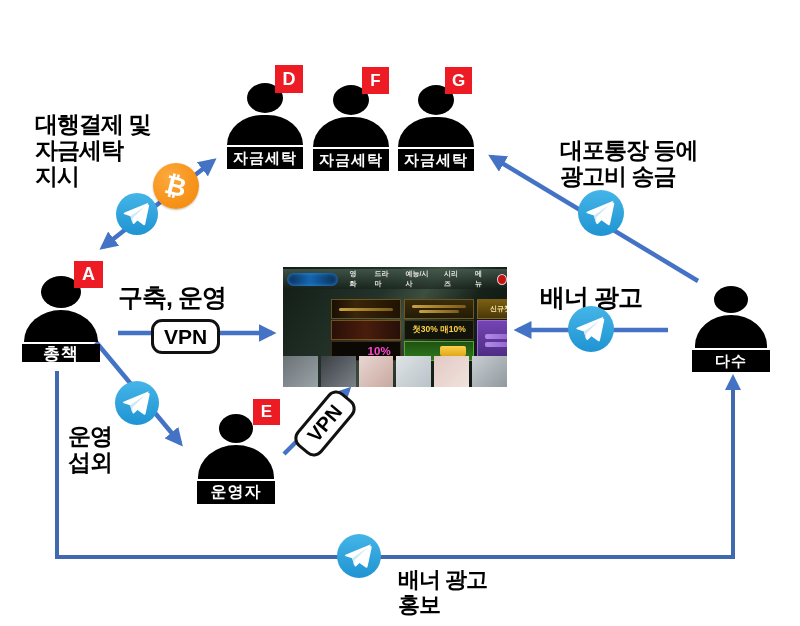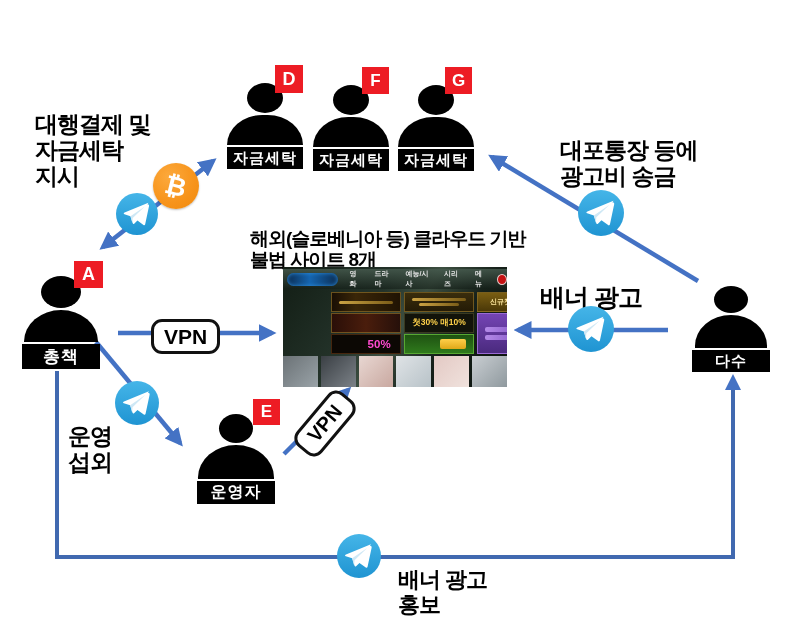--- a/index.html
+++ b/index.html
@@ -13,38 +13,38 @@
   .title-sub{font-size:24px;font-weight:400;letter-spacing:-1px;}
   
   svg.flow{position:absolute;left:0;top:0;z-index:1;}
   
   .person{position:absolute;display:flex;flex-direction:column;align-items:center;z-index:2;}
   .p-head{background:#000;border-radius:50%;}
   .p-body{background:#000;border-radius:40px 40px 0 0 / 34px 34px 0 0;margin-top:2px;}
   .p-label{background:#000;color:#fff;font-weight:700;text-align:center;display:flex;align-items:center;justify-content:center;margin-top:2px;letter-spacing:1px;}
   .badge{position:absolute;background:#ed1c24;color:#fff;font-weight:800;display:flex;align-items:center;justify-content:center;z-index:3;}
   .p-sm .p-head{width:36px;height:30px;} .p-sm .p-body{width:76px;height:30px;} .p-sm .p-label{width:76px;height:22px;font-size:15px;}
-  .p-a  .p-head{width:40px;height:32px;} .p-a  .p-body{width:74px;height:32px;} .p-a  .p-label{width:78px;height:25px;font-size:17px;}
+  .p-a  .p-head{width:40px;height:32px;} .p-a  .p-body{width:74px;height:32px;} .p-a  .p-label{width:78px;height:18px;font-size:17px;}
   .p-e  .p-head{width:34px;height:29px;} .p-e  .p-body{width:76px;height:34px;} .p-e  .p-label{width:78px;height:23px;font-size:16px;}
   .p-m  .p-head{width:34px;height:27px;} .p-m  .p-body{width:72px;height:33px;} .p-m  .p-label{width:78px;height:22px;font-size:15px;}
   
   .lbl{position:absolute;font-weight:800;text-align:left;white-space:pre-line;line-height:1.12;z-index:2;letter-spacing:-1px;}
   
   .icon{position:absolute;z-index:3;}
   .btc{border-radius:50%;background:radial-gradient(circle at 35% 30%,#fca93c,#f7931a 60%,#ef8a0e);display:flex;align-items:center;justify-content:center;box-shadow:0 1px 2px rgba(0,0,0,.25);}
   .btc span{color:#fff;font-weight:800;transform:rotate(14deg);font-size:26px;font-family:"DejaVu Sans","Liberation Sans",sans-serif;}
   
   .vpn{position:absolute;background:#fff;border:3px solid #111;border-radius:11px;display:flex;align-items:center;justify-content:center;font-weight:800;z-index:3;letter-spacing:0;}
   
   .site{position:absolute;left:283px;top:267px;width:224px;height:120px;background:linear-gradient(125deg,#121d14 0%,#24332a 38%,#3d4f41 52%,#16211a 70%,#0b120d 100%);z-index:2;overflow:hidden;}
   .site-nav{position:absolute;left:0;top:2px;width:100%;height:20px;display:flex;align-items:center;background:linear-gradient(180deg,rgba(70,90,78,.85),rgba(20,30,24,.6));}
   .site-logo{width:56px;height:13px;margin-left:4px;border-radius:7px;background:linear-gradient(90deg,#0c2d52,#1565b0 45%,#0c2d52);box-shadow:0 0 4px #2e8fe0 inset;}
   .site-menu{display:flex;gap:13px;margin-left:12px;color:#e6e6e6;font-size:7px;font-weight:700;}
   .site-dot{width:9px;height:9px;border-radius:50%;background:#c41111;margin-left:10px;border:1px solid #e8caca;}
-  .bgrid{position:absolute;left:4px;top:25px;width:216px;display:grid;grid-template-columns:70px 70px 70px;grid-auto-rows:20px;gap:1px 3px;padding-left:44px;}
+  .bgrid{position:absolute;left:4px;top:32px;width:216px;display:grid;grid-template-columns:70px 70px 70px;grid-auto-rows:20px;gap:1px 3px;padding-left:44px;}
   .bn{border:1px solid rgba(140,110,40,.7);font-weight:800;display:flex;align-items:center;justify-content:center;overflow:hidden;}
   .bn1{background:linear-gradient(90deg,#190f04,#3a2608 35%,#201303);}
   .bn1 i,.bn2 i{display:block;width:80%;height:3px;background:linear-gradient(90deg,#caa243,#7a5c18);border-radius:2px;}
   .bn2{background:linear-gradient(180deg,#3a2d0c,#241b06);flex-direction:column;gap:2px;}
   .bn3{background:linear-gradient(180deg,#7a5e12,#4a3808);color:#ffe9a0;font-size:7px;white-space:nowrap;}
   .bn4{background:linear-gradient(90deg,#2a0f08,#4a1d0c 50%,#26100a);}
   .bn5{background:#12130a;color:#fff;font-size:8.5px;white-space:nowrap;border-color:#3a3a20;}
   .bn5 em{color:#ffd24a;font-style:normal;}
   .bn6{grid-row:span 2;background:linear-gradient(180deg,#7444b4,#4a2a7e);border-color:#9a6ad4;flex-direction:column;gap:3px;}
   .bn6 i{display:block;width:78%;height:5px;border-radius:2px;background:linear-gradient(90deg,#b48ae8,#6a3ab2);}
@@ -130,22 +130,21 @@
 
   <div class="person p-m" style="left:692px;top:286px;">
     <div class="p-head"></div>
     <div class="p-body"></div>
     <div class="p-label">다수</div>
   </div>
 
   <div class="lbl" style="left:35px;top:112px;width:150px;font-size:23px;">대행결제 및
 자금세탁
 지시</div>
-  <div class="lbl" style="left:250px;top:228px;width:292px;font-size:19px;">해외(슬로베니아 등) 클라우드 기반
-불법 사이트 8개</div>
+  <div class="lbl" style="left:118px;top:283px;width:140px;font-size:25px;">구축, 운영</div>
   <div class="lbl" style="left:540px;top:283px;width:118px;font-size:25px;">배너 광고</div>
   <div class="lbl" style="left:560px;top:138px;width:178px;font-size:23px;">대포통장 등에
 광고비 송금</div>
   <div class="lbl" style="left:68px;top:424px;width:80px;font-size:23px;">운영
 섭외</div>
   <div class="lbl" style="left:398px;top:568px;width:112px;font-size:22px;">배너 광고
 홍보</div>
 
   <div class="vpn" style="left:151px;top:319px;width:63px;height:29px;font-size:21px;">VPN</div>
   <div class="vpn" style="left:290px;top:407px;width:64px;height:27px;font-size:20px;transform:rotate(-50deg);">VPN</div>
@@ -192,21 +191,21 @@
         </div>
       <div class="bn bn3">신규첫충 40%</div>
       <div class="bn bn4"></div>
       <div class="bn bn5">
           <em>첫30% 매10%</em>
         </div>
       <div class="bn bn6">
           <i></i>
           <i></i>
         </div>
-      <div class="bn bn7"><span class="pct1">30%</span>&nbsp;<span class="pct2">50%</span></div>
+      <div class="bn bn7"><span class="pct1">30%</span>&nbsp;<span class="pct2">10%</span></div>
       <div class="bn bn8">
           <i></i>
         </div>
     </div>
     <div class="thumbs">
       <div class="th th1"></div>
         <div class="th th2"></div>
         <div class="th th3"></div>
       <div class="th th4"></div>
         <div class="th th5"></div>

